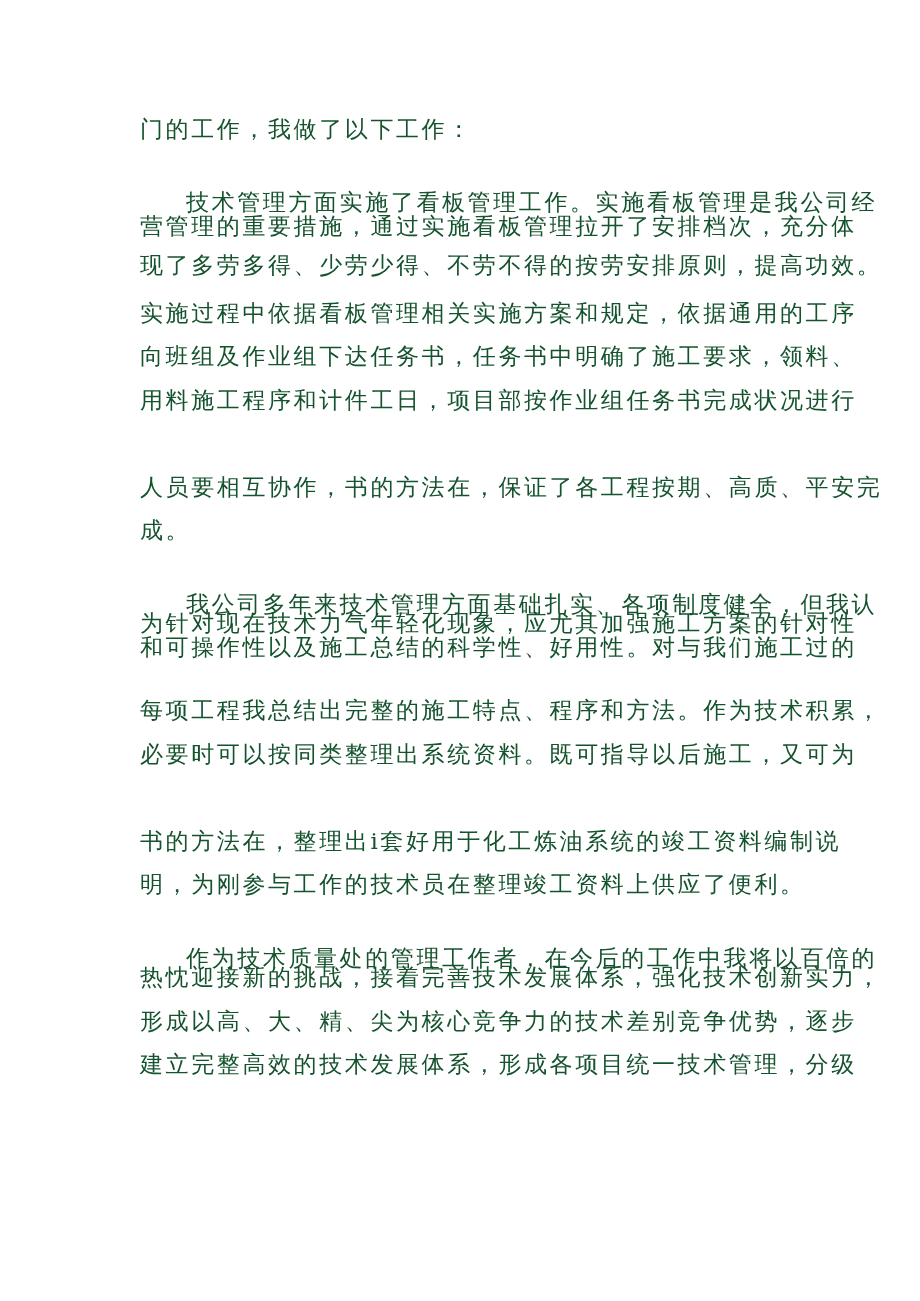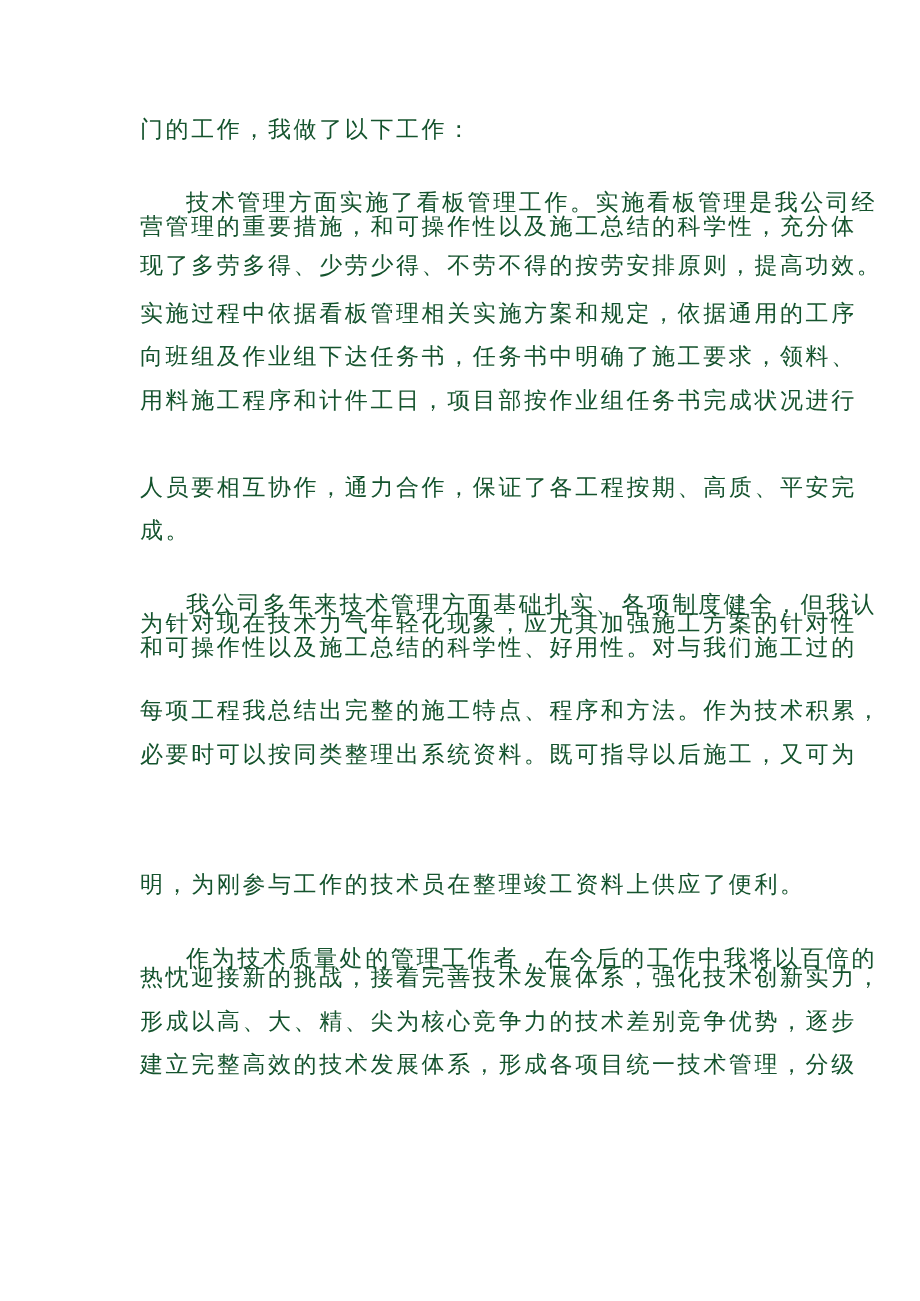--- a/index.html
+++ b/index.html
@@ -20,32 +20,33 @@
   .indent { left: 186px; margin-top: 24px; }
 </style>
 </head>
 <body>
 
 <div class="page">
 
   <div class="line" style="top:114px">门的工作，我做了以下工作：</div>
 
   <div class="line indent" style="top:163px">技术管理方面实施了看板管理工作。实施看板管理是我公司经</div>
-  <div class="line" style="top:211px">营管理的重要措施，和可操作性以及施工总结的科学性，充分体</div>
+  <div class="line" style="top:211px">营管理的重要措施，通过实施看板管理拉开了安排档次，充分体</div>
   <div class="line" style="top:250px">现了多劳多得、少劳少得、不劳不得的按劳安排原则，提高功效。</div>
   <div class="line" style="top:298px">实施过程中依据看板管理相关实施方案和规定，依据通用的工序</div>
   <div class="line" style="top:341px">向班组及作业组下达任务书，任务书中明确了施工要求，领料、</div>
   <div class="line" style="top:385px">用料施工程序和计件工日，项目部按作业组任务书完成状况进行</div>
-  <div class="line" style="top:472px">人员要相互协作，通力合作，保证了各工程按期、高质、平安完</div>
+  <div class="line" style="top:472px">人员要相互协作，书的方法在，保证了各工程按期、高质、平安完</div>
   <div class="line" style="top:515px">成。</div>
 
   <div class="line indent" style="top:565px">我公司多年来技术管理方面基础扎实、各项制度健全，但我认</div>
   <div class="line" style="top:608px">为针对现在技术力气年轻化现象，应尤其加强施工方案的针对性</div>
   <div class="line" style="top:632px">和可操作性以及施工总结的科学性、好用性。对与我们施工过的</div>
   <div class="line" style="top:695px">每项工程我总结出完整的施工特点、程序和方法。作为技术积累，</div>
   <div class="line" style="top:739px">必要时可以按同类整理出系统资料。既可指导以后施工，又可为</div>
+  <div class="line" style="top:826px">书的方法在，整理出i套好用于化工炼油系统的竣工资料编制说</div>
   <div class="line" style="top:869px">明，为刚参与工作的技术员在整理竣工资料上供应了便利。</div>
 
   <div class="line indent" style="top:919px">作为技术质量处的管理工作者，在今后的工作中我将以百倍的</div>
   <div class="line" style="top:962px">热忱迎接新的挑战，接着完善技术发展体系，强化技术创新实力，</div>
   <div class="line" style="top:1006px">形成以高、大、精、尖为核心竞争力的技术差别竞争优势，逐步</div>
   <div class="line" style="top:1049px">建立完整高效的技术发展体系，形成各项目统一技术管理，分级</div>
 </div>
 
 </body></html>

